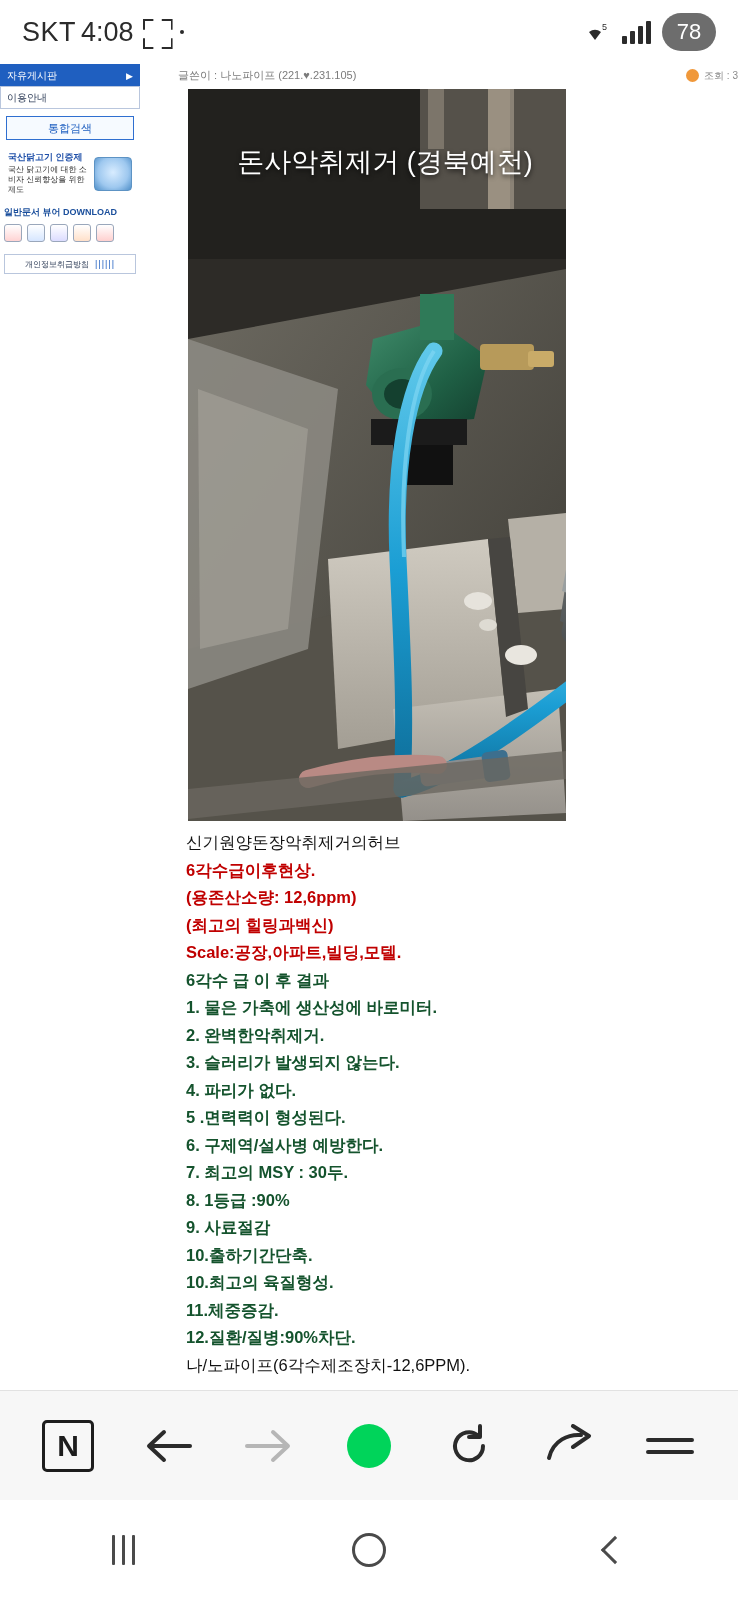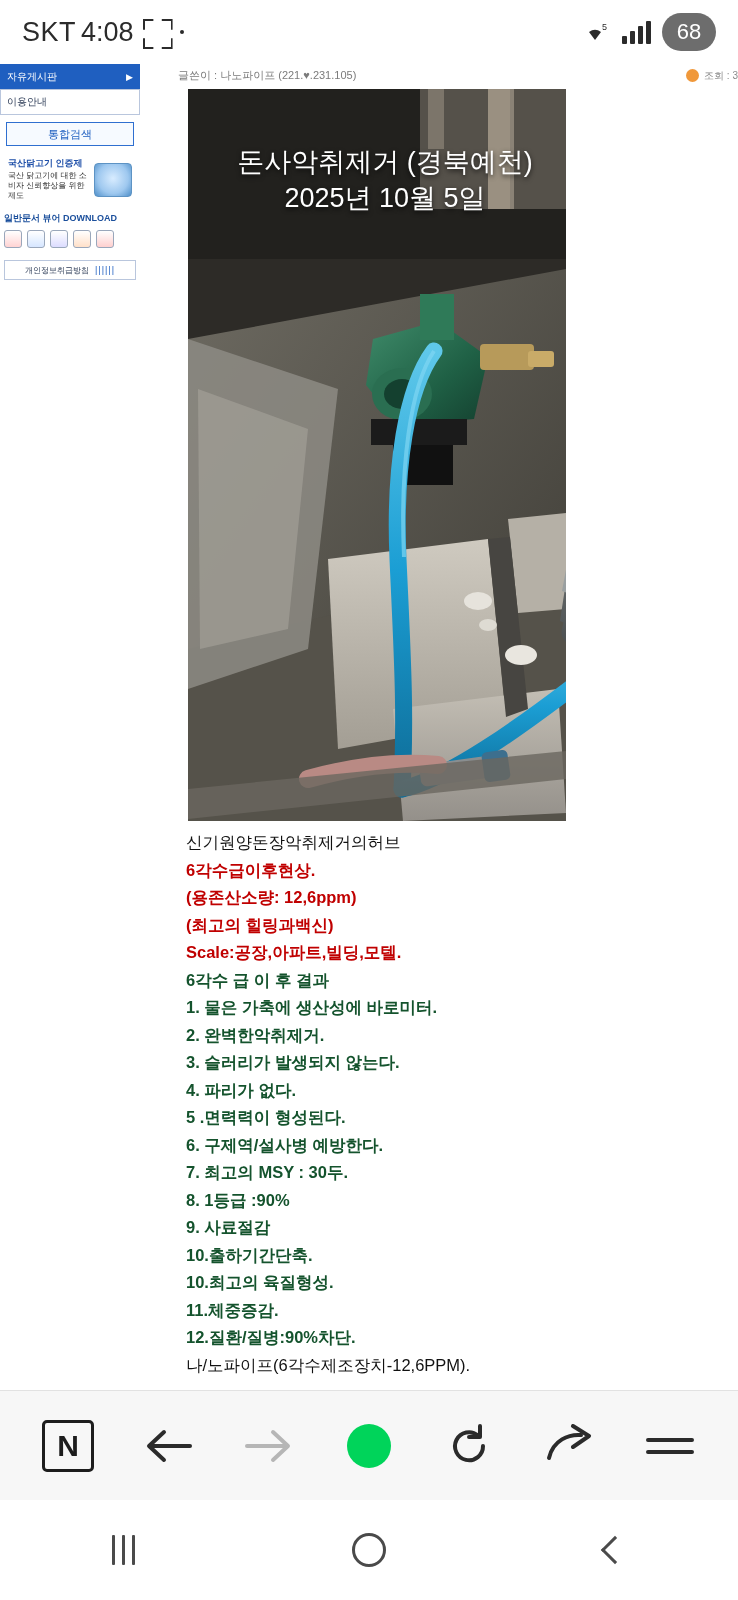--- a/index.html
+++ b/index.html
@@ -47,21 +47,21 @@
 
   
   .page { position:absolute; top:64px; left:0; width:738px; height:1326px; background:#fff; overflow:hidden; }
 
   
   .side {
     position:absolute; left:0; top:0; width:140px;
   }
   .side-row {
     border:1px solid #b9c6dd; background:#fff;
-    font-size:10px; color:#2b3a55; padding:12px 6px;
+    font-size:10px; color:#2b3a55; padding:6px 6px;
     display:flex; align-items:center; justify-content:space-between;
     height:23px; margin-bottom:-1px;
   }
   .side-row .arrow { color:#3a66c2; font-size:9px; }
   .side-row.head { background:#1f5fc0; color:#fff; border-color:#1f5fc0; }
   .side-row.head .arrow { color:#fff; }
   .side-btn {
     margin:8px 6px 0 6px; height:24px; border:1px solid #2f6fd0;
     color:#1f5fc0; font-size:11px; display:flex; align-items:center;
     justify-content:center; background:#f6faff;
@@ -181,21 +181,21 @@
           <path d="M14 20 L8 12 A10 10 0 0 1 20 12 Z" fill="#2b2b2b"></path>
           <text x="21" y="10" font-size="9" fill="#2b2b2b" font-family="Liberation Sans">5</text>
         </svg>
       </span>
       <span class="ic-sig">
           <i></i>
           <i></i>
           <i></i>
           <i></i>
         </span>
-      <span class="battery">68</span>
+      <span class="battery">78</span>
     </div>
   </div>
 
   <div class="page">
 
     <div class="side">
       <div class="side-row head">
         <span>자유게시판</span>
         <span class="arrow">▶</span>
       </div>
@@ -317,21 +317,20 @@
         <path d="M120 690 C170 676, 210 672, 250 676" stroke="#b98a84" stroke-width="18" fill="none" stroke-linecap="round"></path>
 
         <ellipse cx="290" cy="512" rx="14" ry="9" fill="#e6e3dc"></ellipse>
         <ellipse cx="333" cy="566" rx="16" ry="10" fill="#e9e6df"></ellipse>
         <ellipse cx="300" cy="536" rx="9" ry="6" fill="#dedbd3"></ellipse>
 
         <path d="M0 700 L378 662 L378 690 L0 730 Z" fill="#6a675f" opacity="0.8"></path>
       </svg>
       <div class="cap">
         <div>돈사악취제거 (경북예천)</div>
-        <div>2025년 10월 5일</div>
       </div>
     </div>
 
     <div class="body-text">
       <div class="t-black">신기원양돈장악취제거의허브</div>
       <div class="t-red">6각수급이후현상.</div>
       <div class="t-red">(용존산소량: 12,6ppm)</div>
       <div class="t-red">(최고의 힐링과백신)</div>
       <div class="t-red">Scale:공장,아파트,빌딩,모텔.</div>
       <div class="t-blue">6각수 급 이 후 결과</div>

